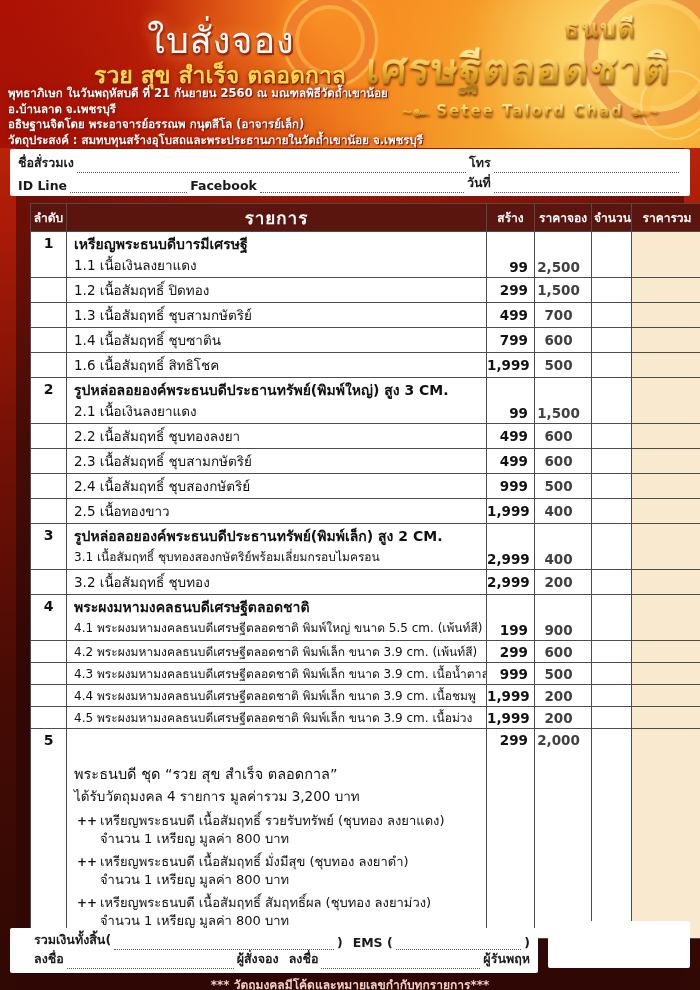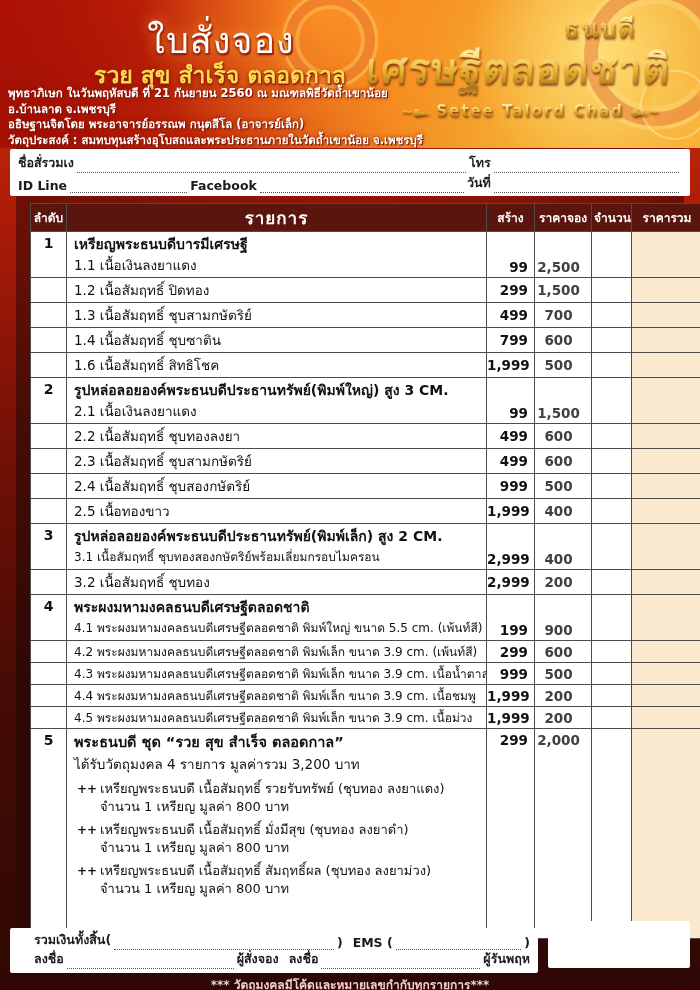--- a/index.html
+++ b/index.html
@@ -96,21 +96,21 @@
   .c-total { background:#f8e9cf; }
   tr.r-first { height:46px; }
   tr.r-item { height:22px; }
   tr.r-first td.c-made, tr.r-first td.c-price { vertical-align:bottom; padding-bottom:2px; }
   .sec-title { font-weight:bold; font-size:14px; line-height:22px; }
   .sec-sub { font-size:13.5px; line-height:21px; }
   tr.fs-sm .sec-sub, tr.fs-sm .c-item { font-size:12px; }
   tr.r-set { height:210px; }
   tr.r-set td { vertical-align:top; }
   tr.r-set td.c-made, tr.r-set td.c-price { padding-top:3px; }
-  .set-title { font-weight:bold; font-size:14.5px; line-height:24px; }
+  .set-title { font-weight:normal; font-size:14.5px; line-height:24px;margin-top:32px; }
   .set-sub { font-size:13.5px; line-height:21px; }
   .bullet { display:flex; margin-top:5px; }
   .bullet .mark { width:26px; text-align:center; font-weight:bold; font-size:12px; line-height:18px; flex:none; }
   .bullet .b-lines { flex:1; }
   .bullet .b-line { font-size:13px; line-height:18px; }
 
   
   .footer-box {
     position:absolute; left:10px; top:928px; width:528px; height:45px; z-index:1;
     background:#ffffff; border-radius:2px; padding:3px 8px 0 24px;

